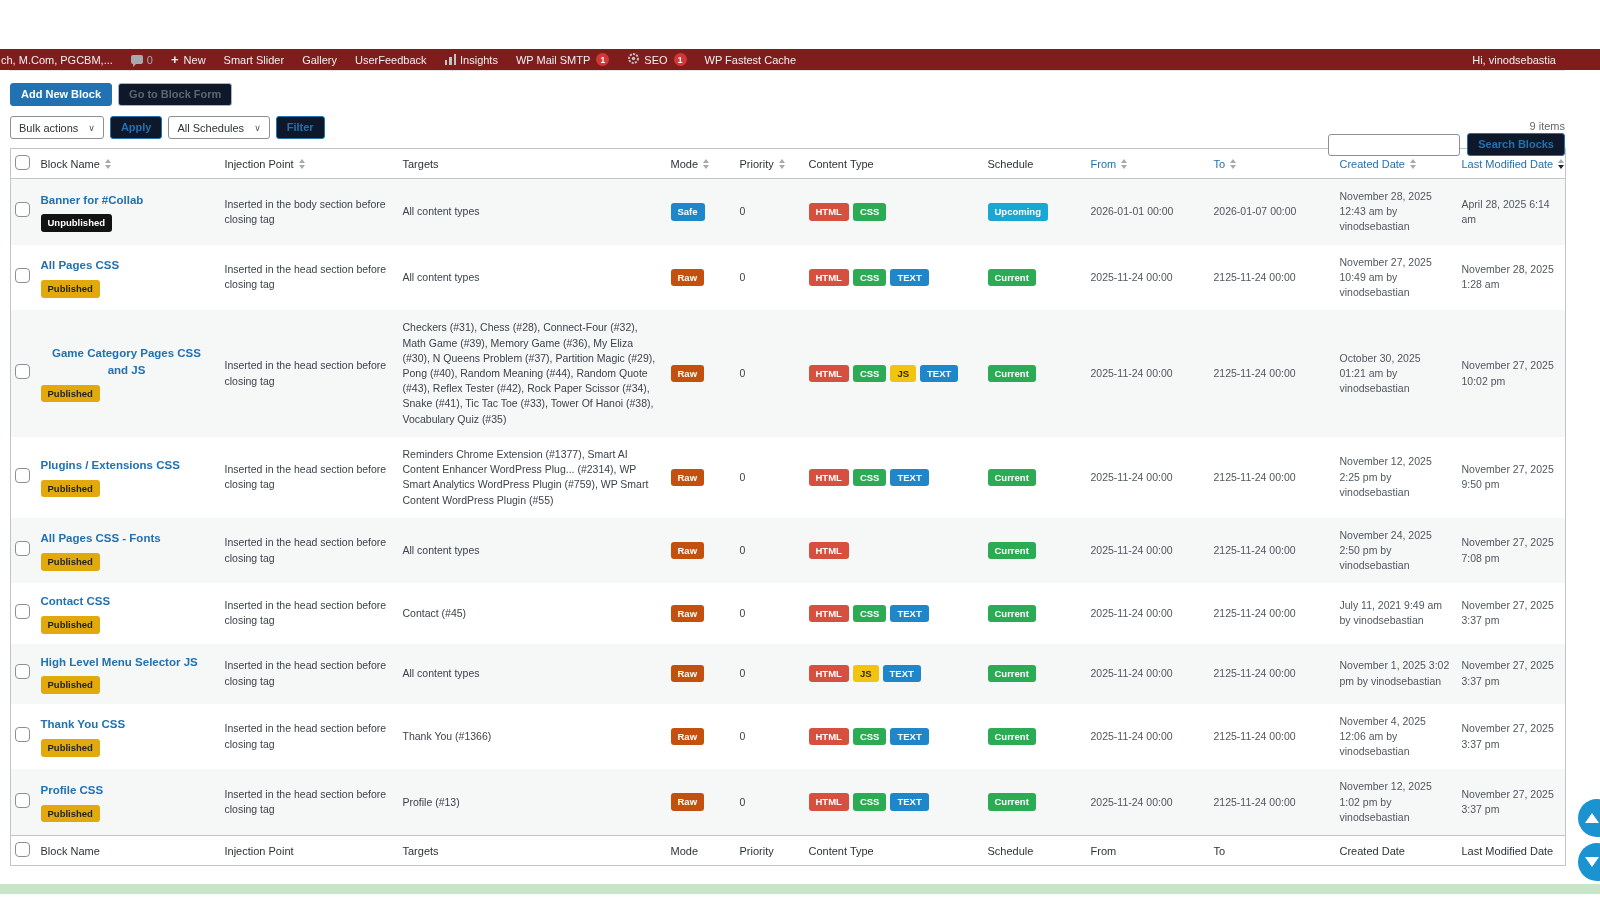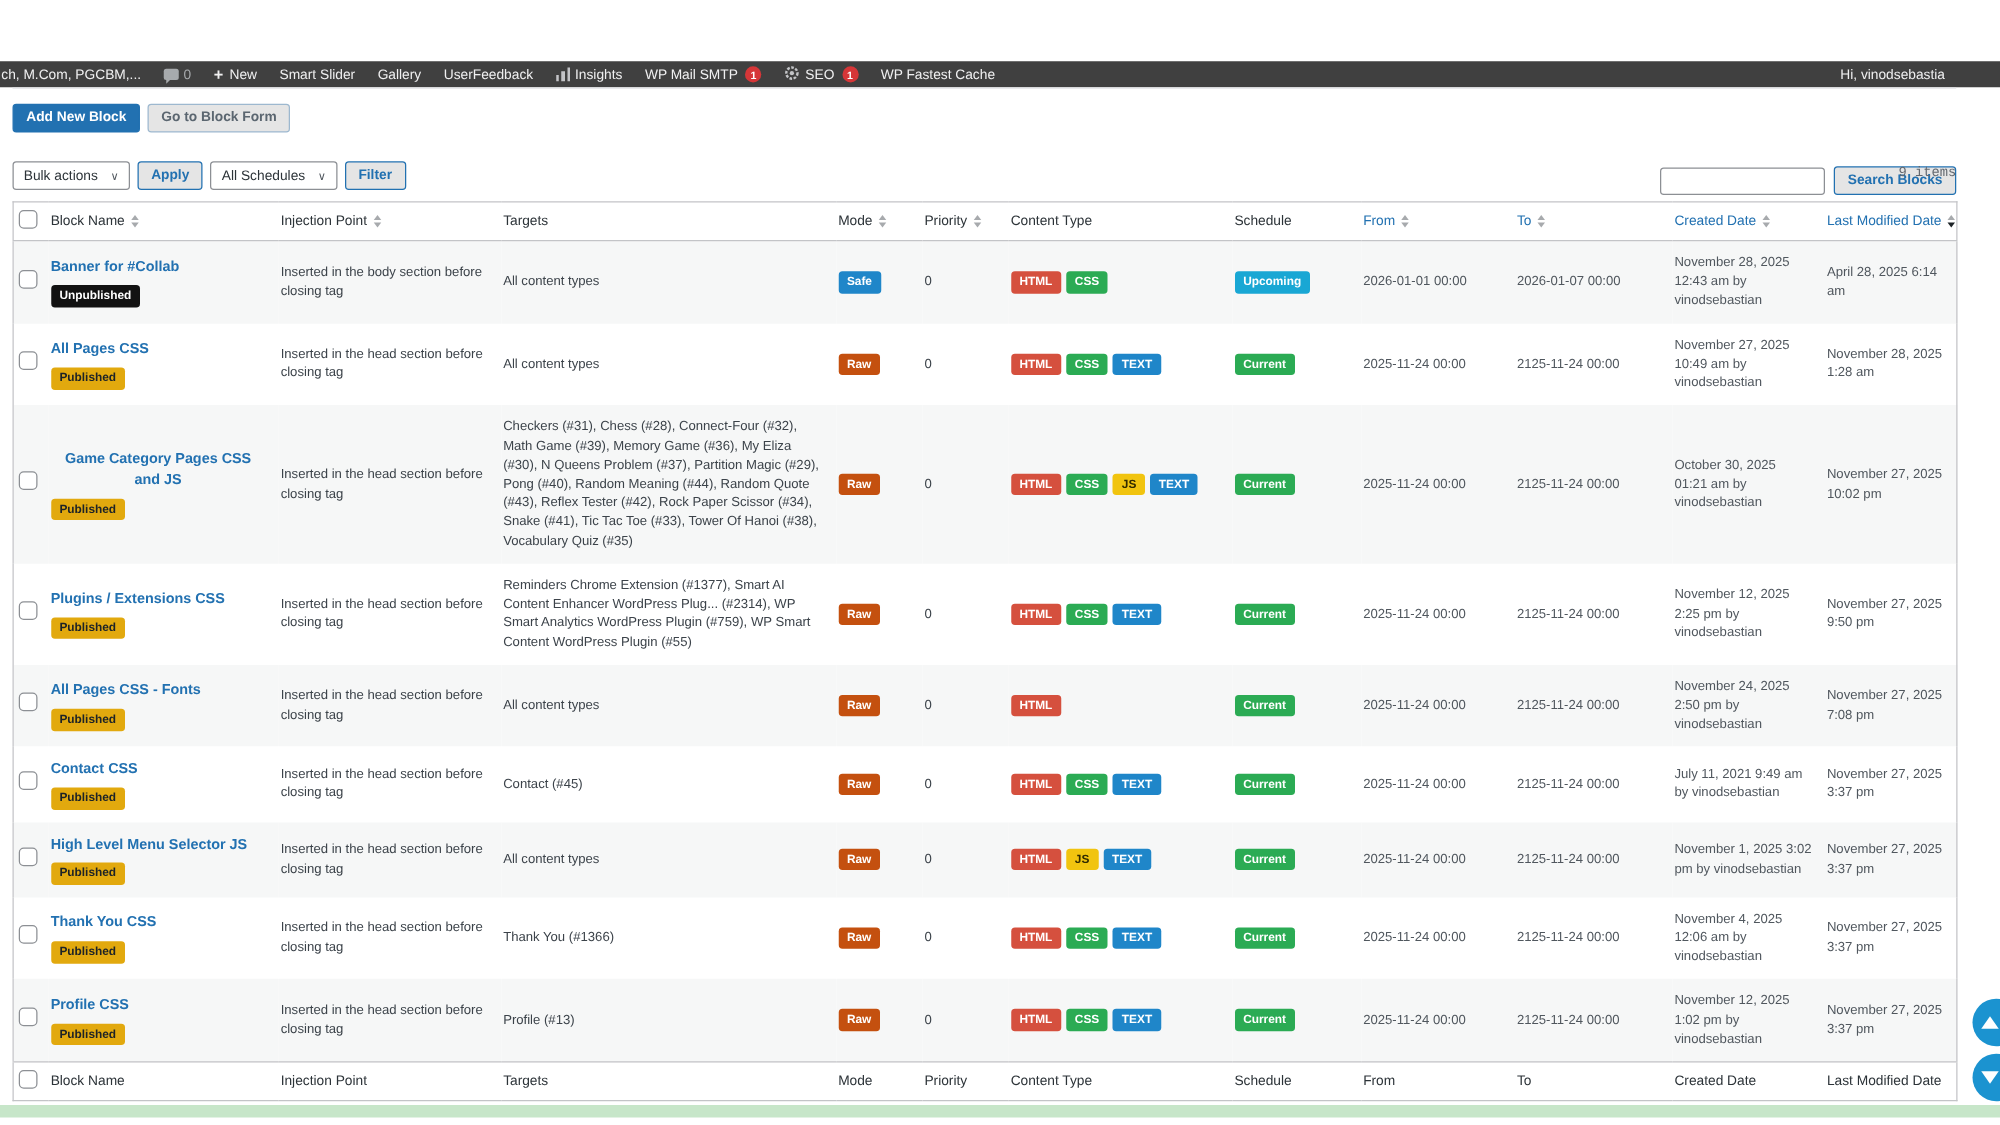--- a/index.html
+++ b/index.html
@@ -7,21 +7,21 @@
   body {
     font-family: "Liberation Sans", sans-serif;
     background: #ffffff;
     overflow: hidden;
   }
   #canvas { position: relative; width: 1600px; height: 900px; background: #fff; overflow: hidden; }
 
   
   .admin-bar {
     position: absolute; top: 49px; left: 0; width: 1600px; height: 21px;
-    background: #404040; color: #f0f0f1; display: flex; align-items: center;
+    background: #7f1d1d; color: #f0f0f1; display: flex; align-items: center;
     font-size: 11px; padding-right: 35px; white-space: nowrap;
   }
   .ab-item { display: inline-flex; align-items: center; gap: 4px; padding: 0 9px; color: #f0f0f1; cursor: pointer; }
   .ab-item:first-child { padding-left: 1px; }
   .ab-muted { color: #a7aaad; }
   .ab-spacer { flex: 1; }
   .ab-badge {
     background: #d63638; color: #fff; border-radius: 50%;
     min-width: 13px; height: 13px; display: inline-flex; align-items: center; justify-content: center;
     font-size: 8.5px; font-weight: bold; padding: 0 2px; margin-left: 2px;
@@ -32,38 +32,38 @@
   .bars { display: inline-flex; align-items: flex-end; gap: 2px; height: 11px; }
   .bars i { display: block; width: 2.5px; background: #c3c4c7; }
   .bars i:nth-child(1) { height: 5px; } .bars i:nth-child(2) { height: 8px; } .bars i:nth-child(3) { height: 11px; }
   .gear { display: inline-block; }
 
   
   .content { position: absolute; top: 70px; left: 0; width: 1600px; padding: 0 35px 0 10px; background: #fff; }
   .page-title { font-size: 15.5px; font-weight: bold; color: #1d2327; padding: 22px 0 12px 0; }
   .title-divider { height: 1px; background: #e2e4e7; margin-bottom: 12px; }
 
-  .btn { display: inline-block; font-size: 11px; line-height: 1; padding: 5px 10px; border-radius: 3px; cursor: pointer; border: 1px solid; background: #e5e5e5; }
+  .btn { display: inline-block; font-size: 11px; line-height: 1; padding: 5px 10px; border-radius: 3px; cursor: pointer; border: 1px solid; background: #0f172a; }
   .btn-primary { background: #2271b1; border-color: #2271b1; color: #fff; font-weight: bold; }
   .btn-outline-gray { border-color: #9db8cf; color: #5b6670; font-weight: bold; }
   .btn-outline-blue { border-color: #2271b1; color: #2271b1; font-weight: bold; }
 
-  .actions-row { display: flex; gap: 6px; margin-bottom: 23px; }
+  .actions-row { display: flex; gap: 6px; margin-bottom: 10px; }
 
   .search-box { position: absolute; top: 63px; right: 35px; display: flex; gap: 7px; align-items: center; }
   .search-input { width: 132px; height: 22px; border: 1px solid #8c8f94; border-radius: 3px; font-size: 11px; padding: 0 6px; font-family: "Liberation Sans", sans-serif; }
 
   .filter-row { display: flex; gap: 6px; align-items: center; position: relative; }
   .wp-select {
     display: inline-flex; align-items: center; gap: 10px; height: 23px;
     border: 1px solid #8c8f94; border-radius: 3px; background: #fff;
     font-size: 11px; color: #2c3338; padding: 0 8px; cursor: pointer;
   }
   .chevron { font-size: 9px; color: #50575e; }
-  .items-count { position: absolute; right: 0; top: 4px; font-size: 11px; color: #646970; font-family: Liberation Mono, monospace; }
+  .items-count { position: absolute; right: 0; top: 4px; font-size: 11px; color: #646970; }
   .filter-wrap { position: relative; }
 
   
   table.blocks { border-collapse: collapse; width: 1555px; table-layout: fixed; margin-top: 9px; border: 1px solid #c3c4c7; }
   col.c0 { width: 28px; }  col.c1 { width: 184px; } col.c2 { width: 178px; }
   col.c3 { width: 268px; } col.c4 { width: 69px; }  col.c5 { width: 69px; }
   col.c6 { width: 179px; } col.c7 { width: 103px; } col.c8 { width: 123px; }
   col.c9 { width: 126px; } col.c10 { width: 122px; } col.c11 { width: 106px; }
 
   thead th { border-bottom: 1px solid #c3c4c7; }

